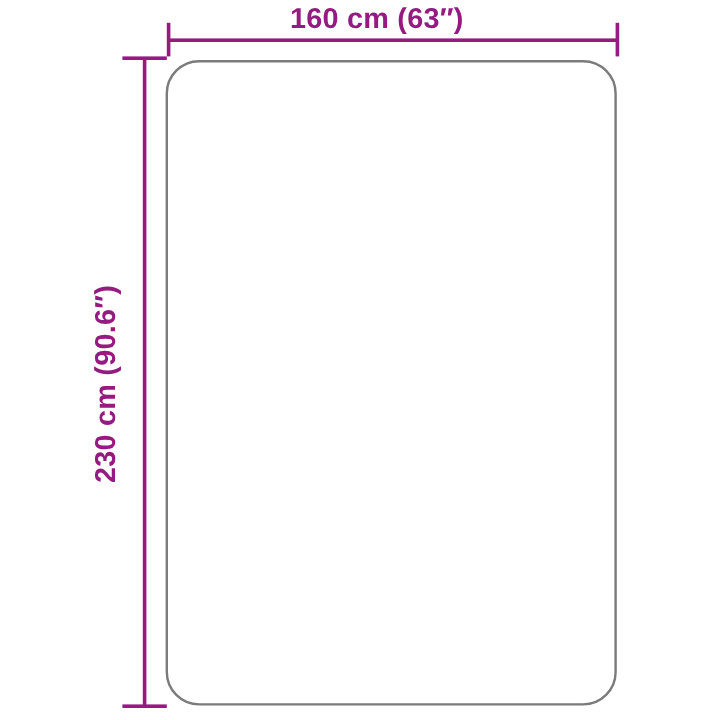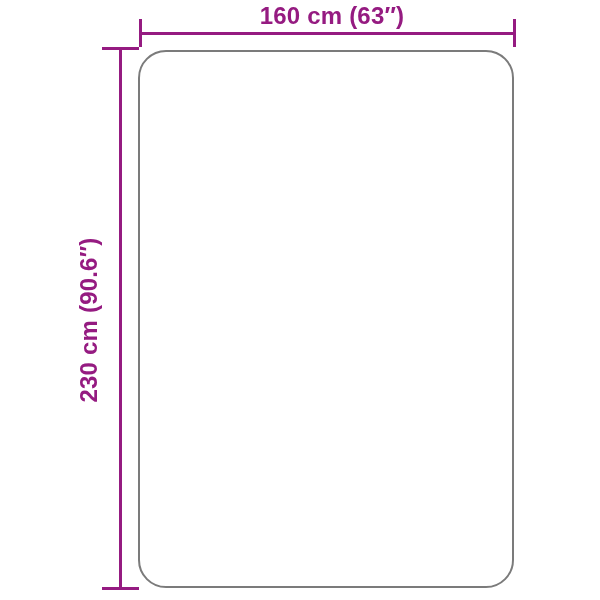--- a/index.html
+++ b/index.html
@@ -66,21 +66,21 @@
   .dim-label {
     position: absolute;
     color: #951b81;
     font-size: 24px;
     font-weight: bold;
     white-space: nowrap;
     line-height: 1;
     letter-spacing: 0.2px;
   }
   .width-label {
-    left: 332px;
+    left: 314px;
     top: 16px;
     transform: translate(-50%, -50%);
   }
   .height-label {
     left: 89px;
     top: 320px;
     transform: translate(-50%, -50%) rotate(-90deg);
   }
 </style>
 </head>

